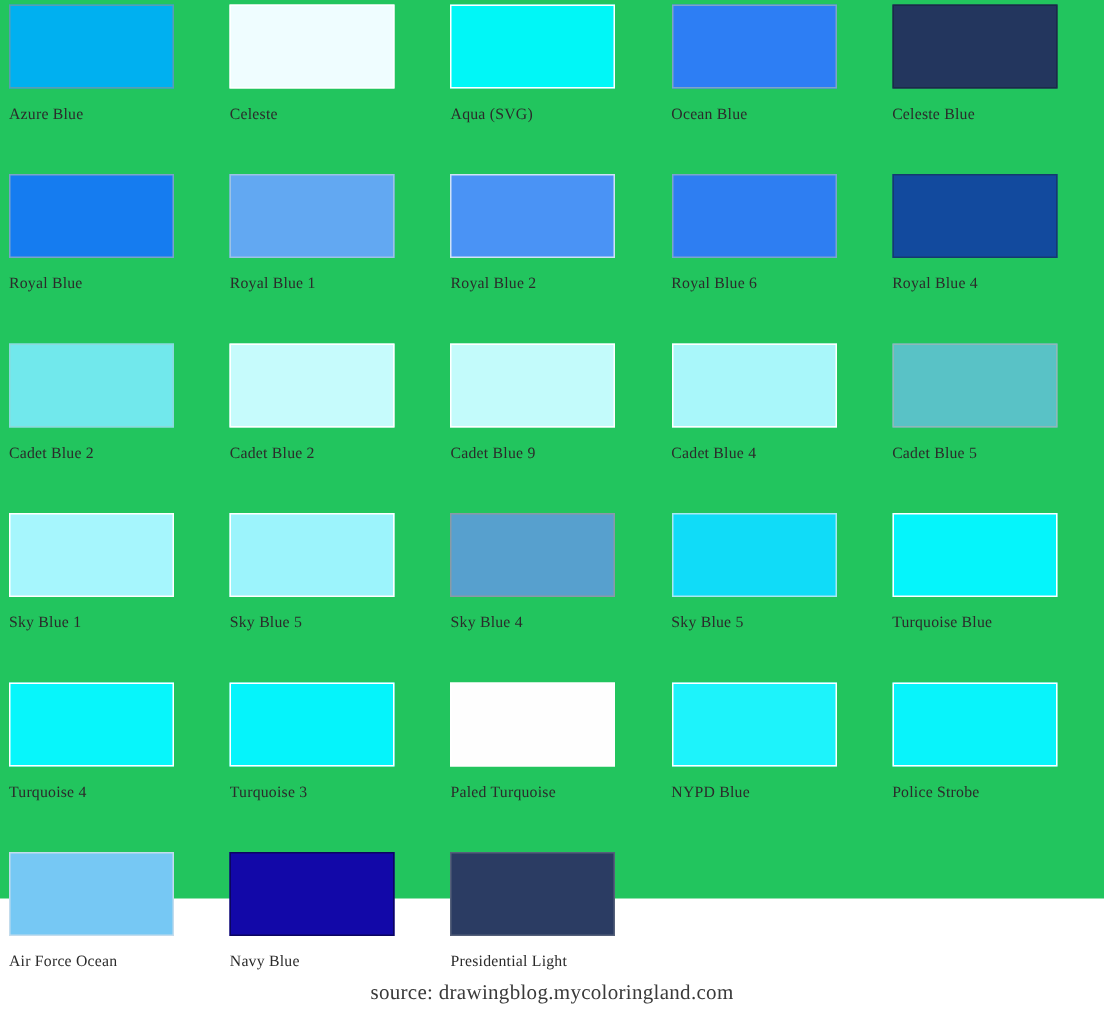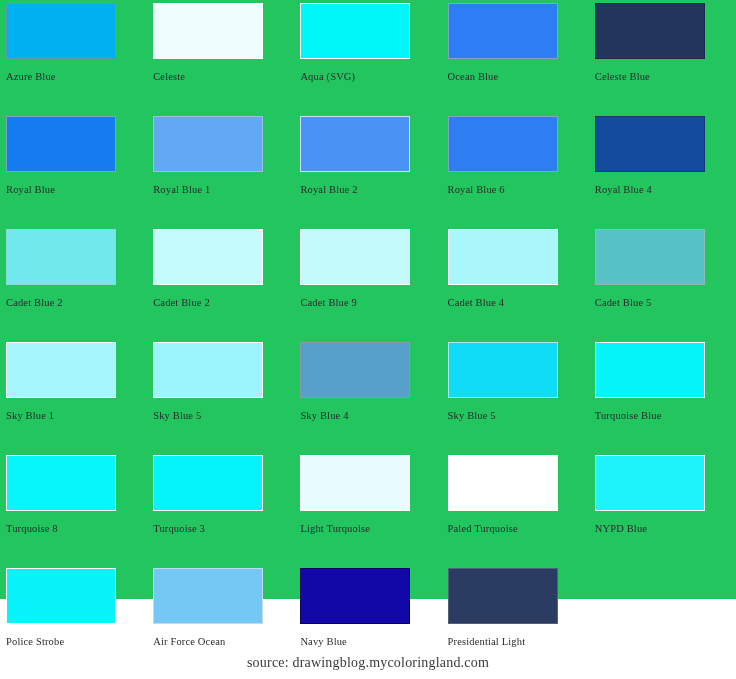--- a/index.html
+++ b/index.html
@@ -151,29 +151,25 @@
       <div class="swatch-cell">
         <div class="swatch-chip" style="background: rgb(16, 220, 248); border: 1px solid rgb(169, 232, 242);"></div>
         <div class="swatch-label">Sky Blue 5</div>
       </div>
       <div class="swatch-cell">
         <div class="swatch-chip" style="background: rgb(5, 245, 251); border: 1px solid rgb(255, 255, 255);"></div>
         <div class="swatch-label">Turquoise Blue</div>
       </div>
       <div class="swatch-cell">
         <div class="swatch-chip" style="background: rgb(7, 246, 251); border: 1px solid rgb(255, 255, 255);"></div>
-        <div class="swatch-label">Turquoise 8</div>
+        <div class="swatch-label">Turquoise 4</div>
       </div>
       <div class="swatch-cell">
         <div class="swatch-chip" style="background: rgb(5, 244, 251); border: 1px solid rgb(255, 255, 255);"></div>
         <div class="swatch-label">Turquoise 3</div>
-      </div>
-      <div class="swatch-cell">
-        <div class="swatch-chip" style="background: rgb(233, 252, 255); border: 1px solid rgb(255, 255, 255);"></div>
-        <div class="swatch-label">Light Turquoise</div>
       </div>
       <div class="swatch-cell">
         <div class="swatch-chip" style="background: rgb(254, 254, 254); border: 1px solid rgb(255, 255, 255);"></div>
         <div class="swatch-label">Paled Turquoise</div>
       </div>
       <div class="swatch-cell">
         <div class="swatch-chip" style="background: rgb(29, 243, 251); border: 1px solid rgb(255, 255, 255);"></div>
         <div class="swatch-label">NYPD Blue</div>
       </div>
       <div class="swatch-cell">

